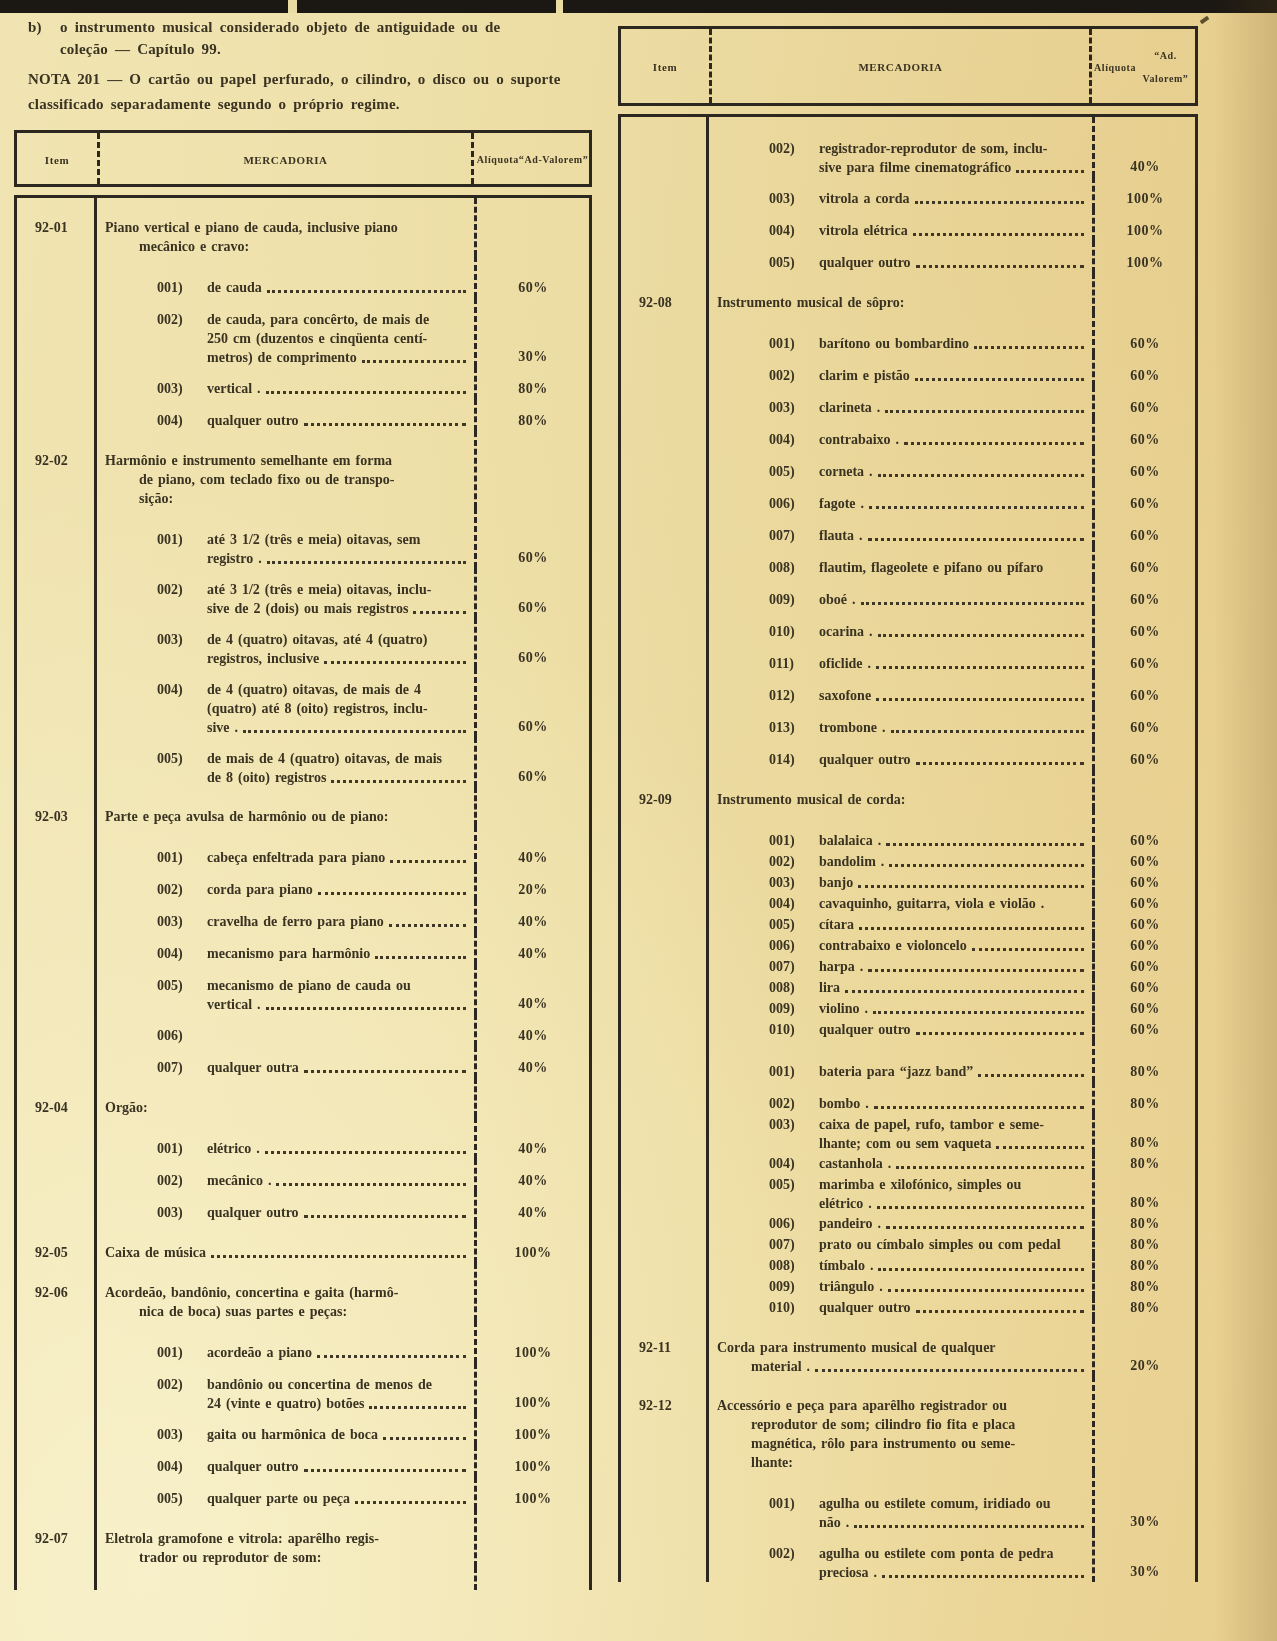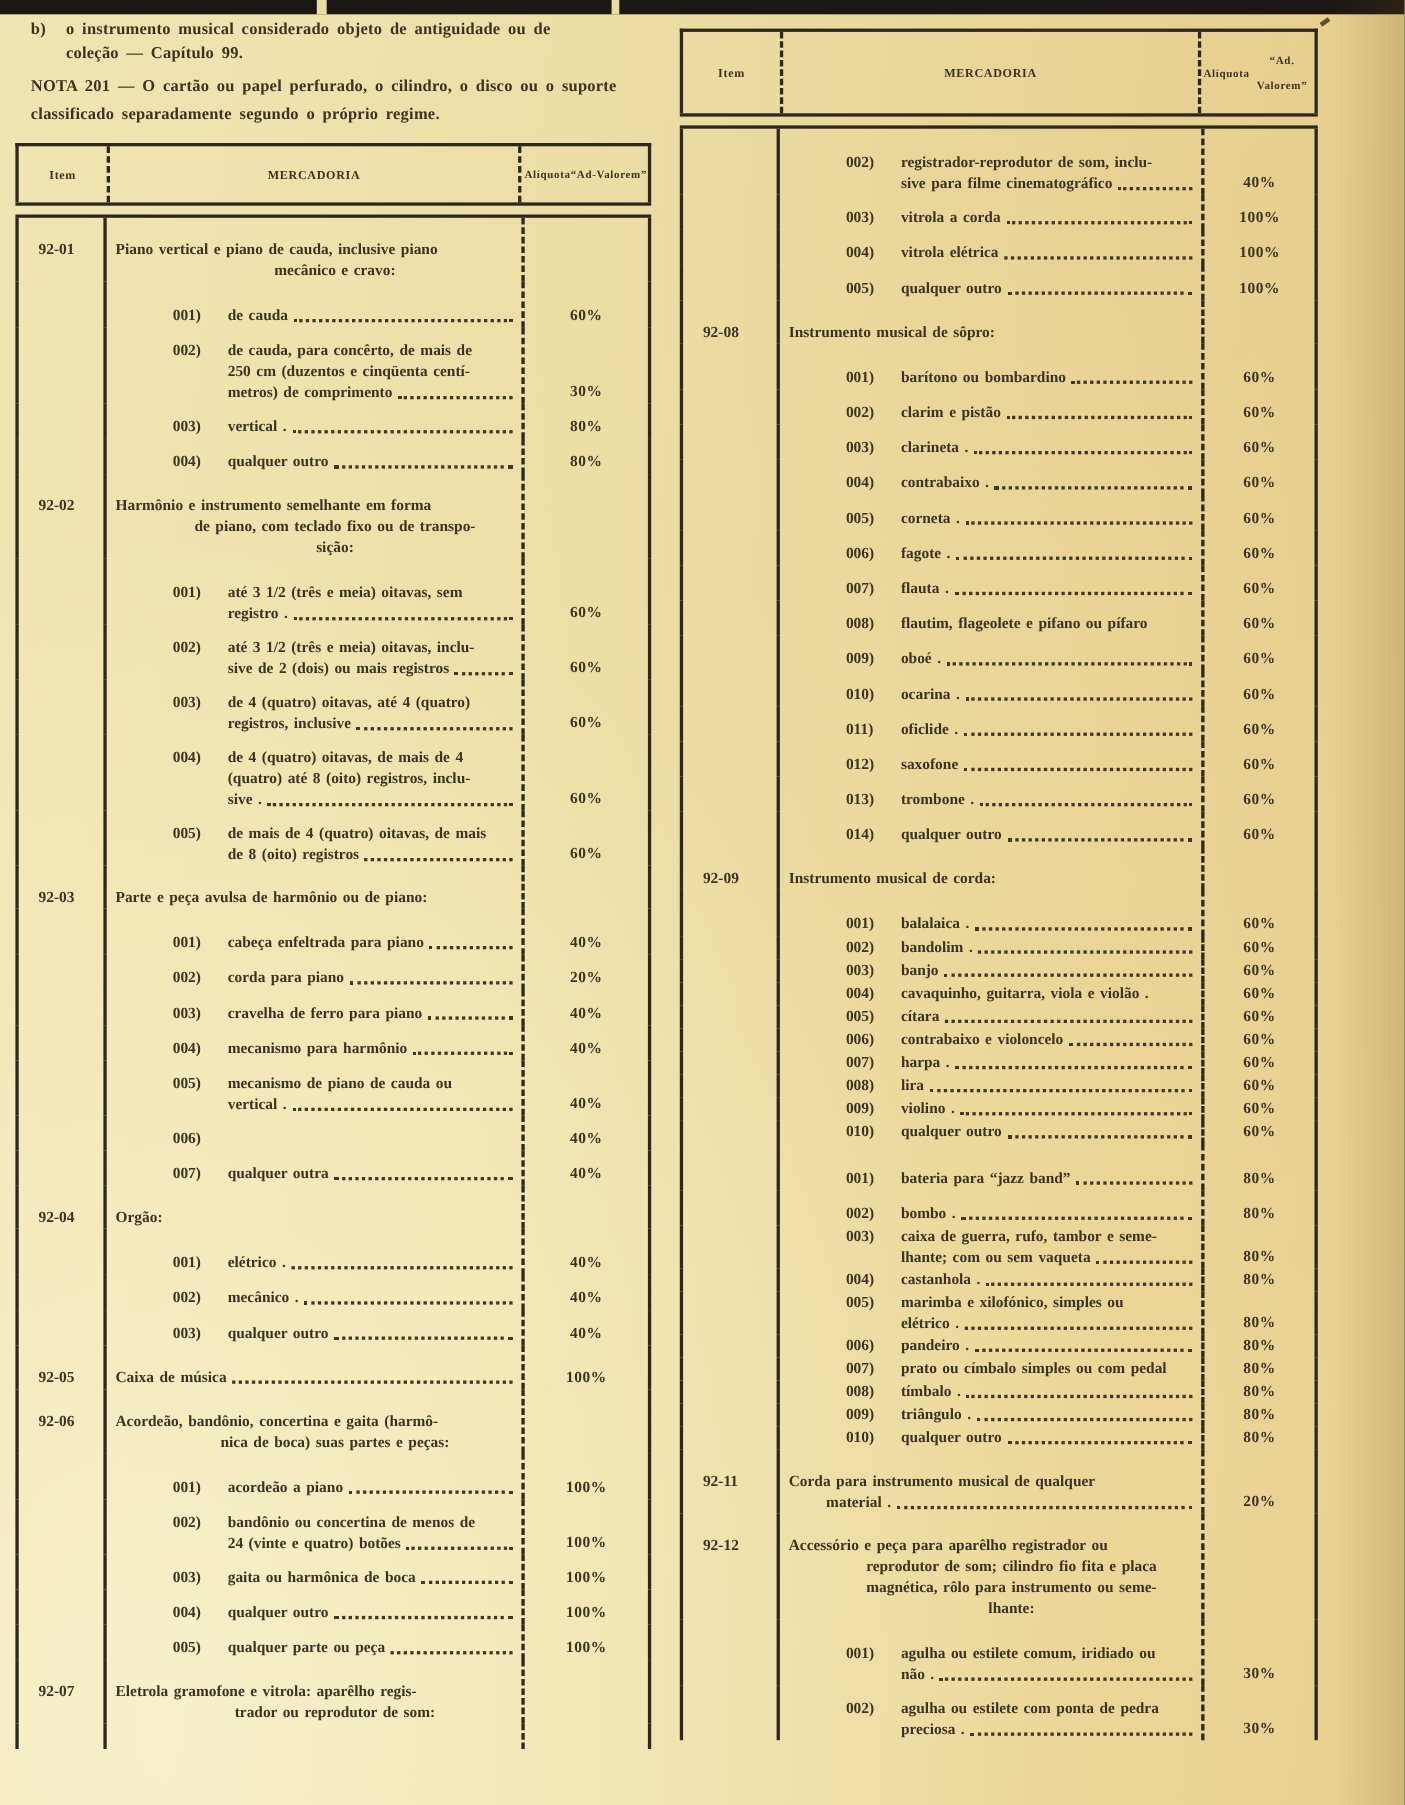--- a/index.html
+++ b/index.html
@@ -49,21 +49,21 @@
   .trow>div{padding-top:var(--pt,12px);}
   .p-title{--pt:20px;}
   .p-first{--pt:22px;}
   .p-norm{--pt:12px;}
   .p-tight{--pt:1px;}
   .c-item{padding-left:18px;border-left:3px solid var(--ink);}
   .c-merc{border-left:3px solid var(--ink);padding-left:8px;padding-right:4px;}
   .c-rate{border-left:3px dashed var(--ink);border-right:3px solid var(--ink);
           display:flex;align-items:flex-end;justify-content:center;
           text-align:center;letter-spacing:.5px;padding-bottom:1px;}
-  .ttl .ln.cont{padding-left:34px;text-align:center;}
+  .ttl .ln.cont{padding-left:34px;}
   .itm{display:flex;padding-left:52px;}
   .num{flex:0 0 50px;}
   .txt{flex:1;}
   .ln.dotted{display:flex;}
   .ln.dotted .t{white-space:nowrap;}
   .leader{flex:1;min-width:20px;border-bottom:3px dotted #3f3826;margin:0 4px 4px 5px;}
 </style>
 </head>
 <body>
 
@@ -1110,21 +1110,21 @@
             <div class="c-rate">
               <span>80%</span>
             </div>
           </div>
           <div class="trow p-tight">
             <div class="c-item"></div>
             <div class="c-merc">
               <div class="itm">
                 <span class="num">003)</span>
                 <div class="txt">
-                  <div class="ln">caixa de guerra, rufo, tambor e seme-</div>
+                  <div class="ln">caixa de papel, rufo, tambor e seme-</div>
                   <div class="ln cont  dotted">
                     <span class="t">lhante; com ou sem vaqueta</span>
                     <span class="leader"></span>
                   </div>
                 </div>
               </div>
             </div>
             <div class="c-rate">
               <span>80%</span>
             </div>

